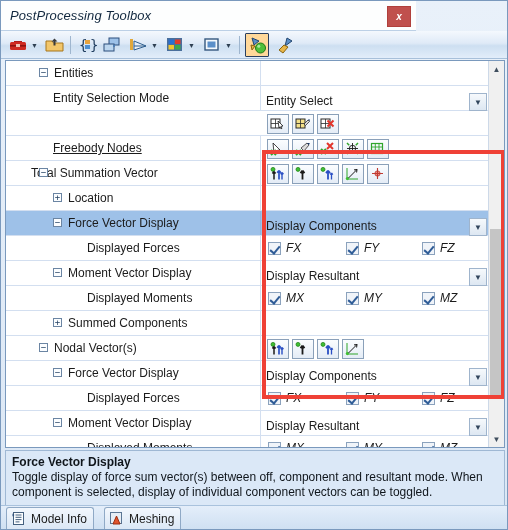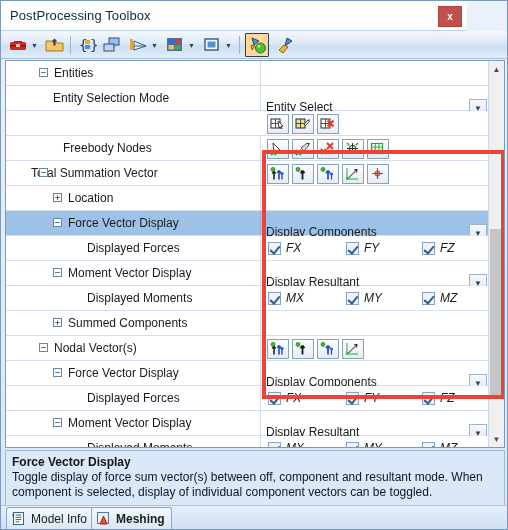--- a/index.html
+++ b/index.html
@@ -20,23 +20,24 @@
     position: absolute;
     left: 0; top: 0;
     width: 508px; height: 530px;
     background: linear-gradient(to bottom, #e9f1fa 0%, #dbe7f5 100%);
     border: 1px solid #7a99bd;
   }
 
   
   #titlebar {
     position: absolute; left: 0; top: 0;
-    width: 466px; height: 30px;
+    width: 415px; height: 30px;
     background: #fdfefe;
     border-bottom: 1px solid #bcd0e6;
+    font-style: italic;
   }
   #title-text {
     position: absolute; left: 9px; top: 7px;
     font-size: 13px;
     color: #12283f;
     letter-spacing: .1px;
   }
   #close-button {
     position: absolute; right: 5px; top: 5px;
     width: 24px; height: 21px;
@@ -127,21 +128,21 @@
   }
 
   .val-cell {
     position: absolute; left: 256px; top: 0;
     right: 0; height: 100%;
     display: flex; align-items: center;
   }
 
   
   .combo {
-    position: absolute; left: 0; top: 10px;
+    position: absolute; left: 0; top: 4px;
     width: 100%; height: 100%;
     display: flex; align-items: center;
     cursor: pointer;
   }
   .combo-text {
     position: absolute; left: 4px; top: 4px;
     font-size: 12px;
   }
   .combo-btn {
     position: absolute; right: 2px; top: 3px;
@@ -408,21 +409,21 @@
               <svg width="16" height="14" viewBox="0 0 16 14">
                 <rect x="1" y="2" width="9" height="9" fill="#fff" stroke="#2b2b2b"></rect>
                <path d="M1 6.5h9M5.5 2v9" stroke="#2b2b2b" stroke-width=".8"></path>
                <path d="M7.5 3.5l6 6M13.5 3.5l-6 6" stroke="#e2352b" stroke-width="2"></path>
               </svg>
             </div>
           </div>
         </div>
         <div class="row">
           <div class="lbl-cell">
-            <span class="lbl-text" style="margin-left: 32px;">Freebody Nodes</span>
+            <span class="lbl-text" style="margin-left: 22px; text-decoration: underline;">Freebody Nodes</span>
           </div>
           <div class="val-cell">
             <div class="ibtn" style="left: 5px;">
               <svg width="16" height="14" viewBox="0 0 16 14">
                 <path d="M3 1l7 7-2.6.3 1.4 2.6-1.3.7-1.4-2.6L4 11z" fill="#fff" stroke="#1a1a1a" stroke-width=".8"></path>
                <path d="M1 8l5 5M6 8l-5 5" stroke="#2fa52a" stroke-width="2"></path>
               </svg>
             </div>
             <div class="ibtn" style="left: 30px;">
               <svg width="16" height="14" viewBox="0 0 16 14">
@@ -693,21 +694,21 @@
 
   <div id="tabbar">
       <div class="tab" style="left: 5px;">
         <span class="tab-ico"><svg width="15" height="15" viewBox="0 0 15 15">
       <rect x="2.5" y="1.5" width="10" height="12" fill="#fbfdff" stroke="#44607f"></rect>
       <path d="M4.5 4h6M4.5 6.3h6M4.5 8.6h6M4.5 10.9h4" stroke="#44607f" stroke-width="1"></path>
       <path d="M1.5 2.5l2 1.5-2 1.5z" fill="#2c4f7c"></path>
           </svg></span>
         <span class="tab-lbl">Model Info</span>
       </div>
-      <div class="tab" style="left: 90px; font-weight: bold;">
+      <div class="tab" style="left: 103px;">
         <span class="tab-ico"><svg width="15" height="15" viewBox="0 0 15 15">
       <rect x="1.5" y="1.5" width="11" height="11" fill="#e7eef6" stroke="#5b7694"></rect>
       <path d="M4 13l3.5-8 3.5 8z" fill="#e0542e" stroke="#9c2c0e"></path>
           </svg></span>
         <span class="tab-lbl">Meshing</span>
       </div>
     </div>
 </div>
 
 </body></html>

